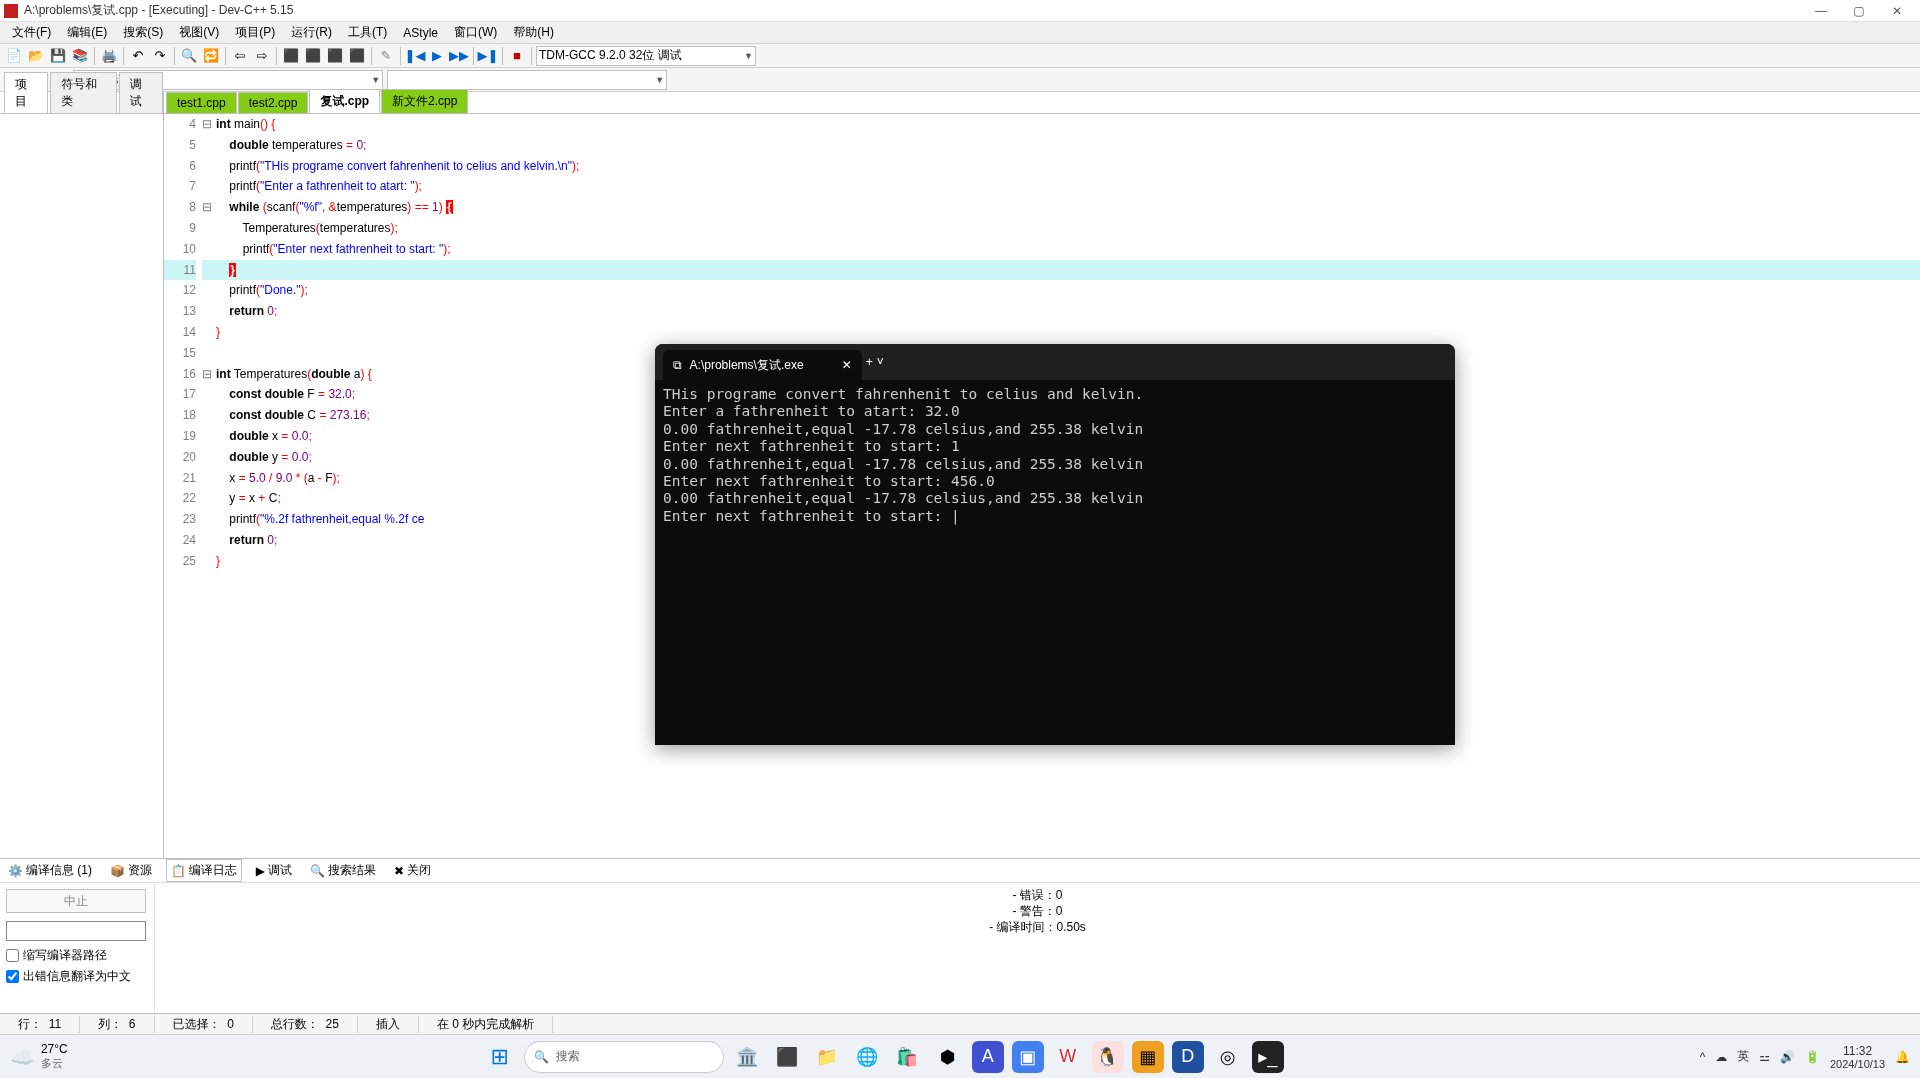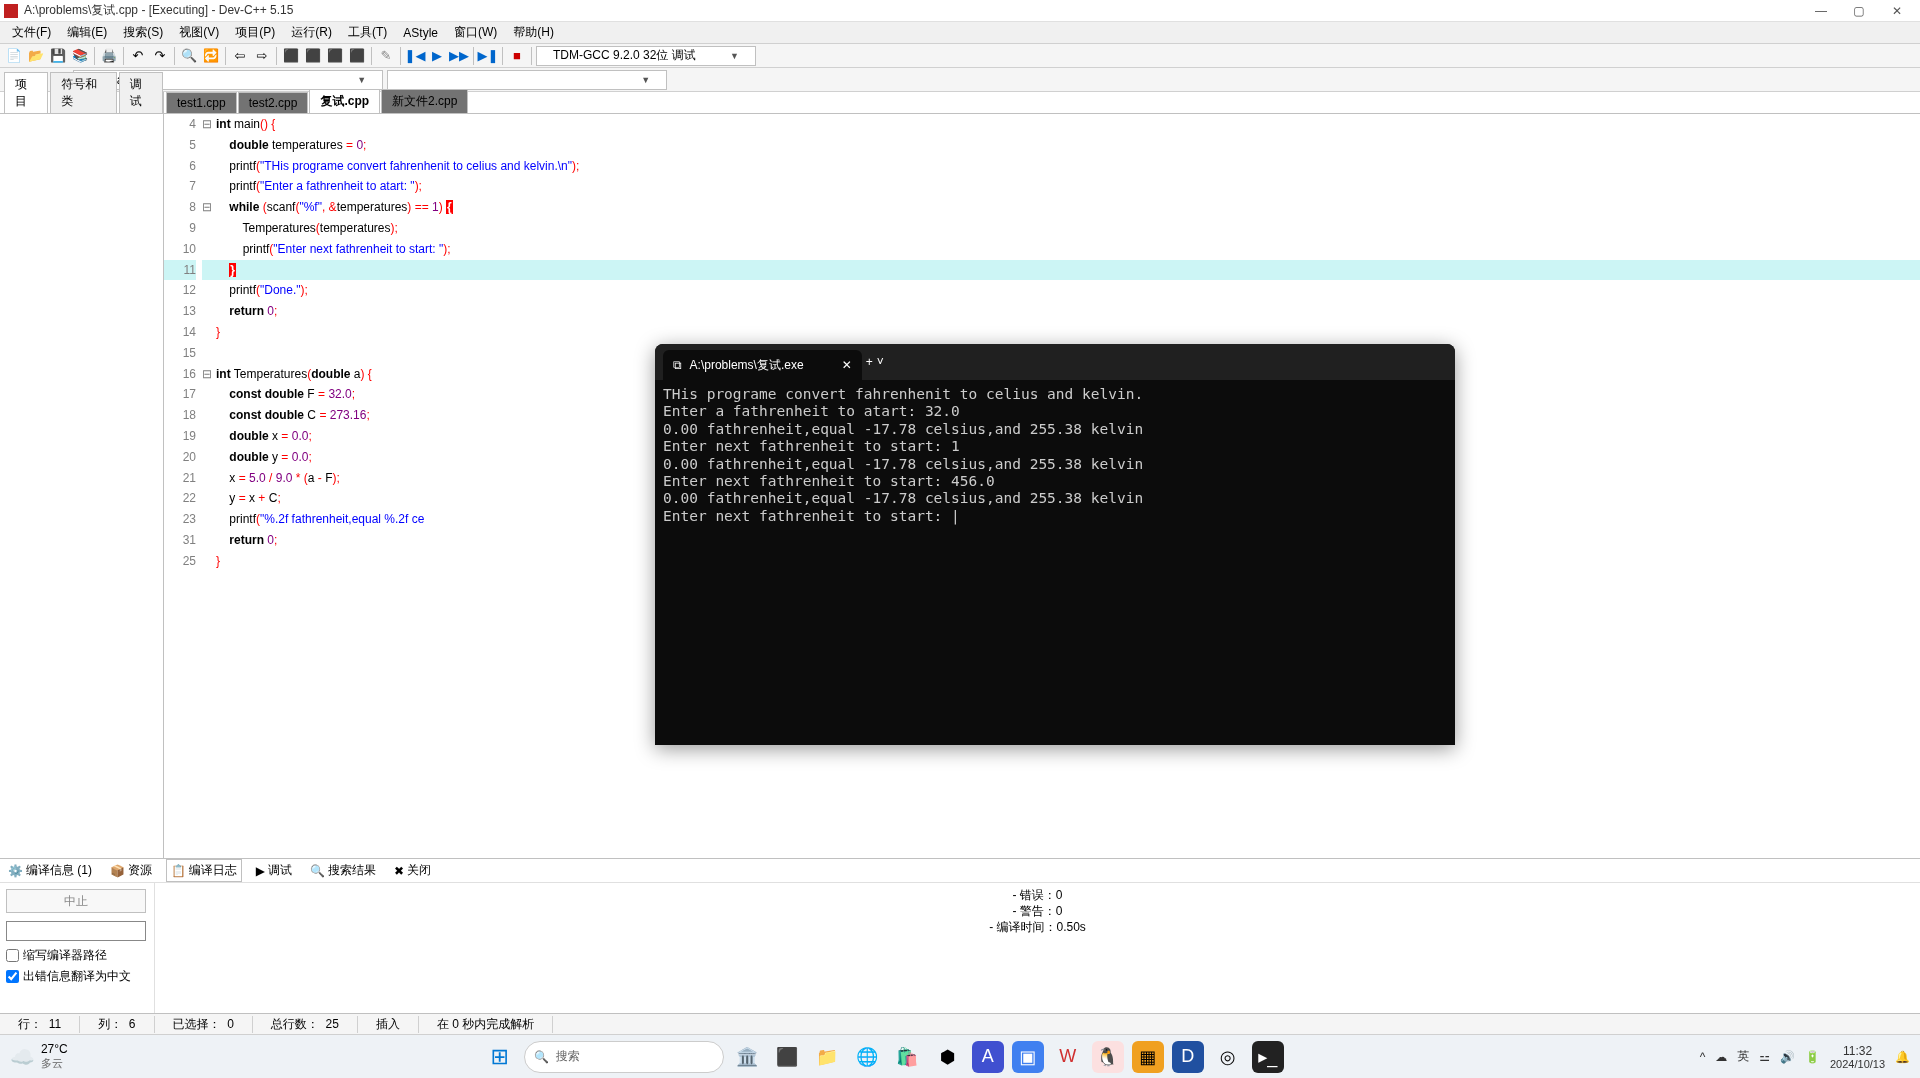--- a/index.html
+++ b/index.html
@@ -7,29 +7,29 @@
 .titlebar { height: 22px; background: #fff; display: flex; align-items: center; padding: 0 4px; border-bottom: 1px solid #e0e0e0; }
 .titlebar .app-icon { width: 14px; height: 14px; background: #c02020; margin-right: 6px; }
 .titlebar .title { flex: 1; color: #333; }
 .titlebar .win-btn { width: 38px; height: 20px; text-align: center; line-height: 20px; color: #555; cursor: pointer; font-size: 12px; }
 .menubar { height: 22px; display: flex; align-items: center; padding: 0 4px; background: #f0f0f0; border-bottom: 1px solid #d0d0d0; }
 .menubar .item { padding: 16px 8px; cursor: pointer; }
 .toolbar { height: 24px; display: flex; align-items: center; padding: 2px 4px; background: #f5f5f5; border-bottom: 1px solid #d0d0d0; gap: 2px; }
 .toolbar .btn { width: 20px; height: 20px; display: inline-flex; align-items: center; justify-content: center; cursor: pointer; font-size: 13px; }
 .toolbar .sep { width: 1px; height: 18px; background: #c0c0c0; margin: 0 2px; }
 .toolbar2 { height: 24px; display: flex; align-items: center; padding: 2px 4px; background: #f5f5f5; border-bottom: 1px solid #d0d0d0; gap: 4px; }
-.combo { border: 1px solid #c0c0c0; background: #fff; height: 20px; padding: 0 16px; display: flex; align-items: center; justify-content: space-between; }
+.combo { border: 1px solid #c0c0c0; background: #fff; height: 20px; padding: 0 2px; display: flex; align-items: center; justify-content: space-between; }
 .combo .ar { font-size: 9px; color: #555; margin-left: 4px; }
 .left-tabs { height: 22px; display: flex; align-items: flex-end; border-bottom: 1px solid #c0c0c0; padding-left: 4px; gap: 2px; }
 .left-tabs .tab { padding: 3px 10px; border: 1px solid #c0c0c0; border-bottom: none; background: #f0f0f0; cursor: pointer; }
 .left-tabs .tab.active { background: #fff; font-family: Liberation Serif, serif; }
 .side-panel { width: 164px; border-right: 1px solid #c0c0c0; background: #fff; }
 .editor-area { flex: 1; display: flex; flex-direction: column; }
 .file-tabs { height: 22px; display: flex; align-items: flex-end; border-bottom: 1px solid #c0c0c0; padding-left: 2px; gap: 1px; }
-.file-tab { padding: 3px 10px; border: 1px solid #c0c0c0; border-bottom: none; background: #737373; cursor: pointer; }
+.file-tab { padding: 3px 10px; border: 1px solid #c0c0c0; border-bottom: none; background: #84cc16; cursor: pointer; }
 .file-tab.active { background: #fff; font-weight: bold; }
 .editor { flex: 1; font-family: Consolas, monospace; font-size: 17px; line-height: 20.8px; display: flex; background: #fff; overflow: hidden; }
 .gutter { width: 38px; text-align: right; padding-right: 6px; color: #808080; }
 .fold-col { width: 14px; color: #808080; }
 .code { flex: 1; white-space: pre; }
 .code .line, .gutter .line, .fold-col .line { height: 20.8px; }
 .hl-line { background: #ccf5f5; }
 .kw { color: #000; font-weight: bold; }
 .str { color: #0000FF; }
 .num { color: #800080; }
@@ -169,21 +169,21 @@
           <div class="line">14</div>
           <div class="line">15</div>
           <div class="line">16</div>
           <div class="line">17</div>
           <div class="line">18</div>
           <div class="line">19</div>
           <div class="line">20</div>
           <div class="line">21</div>
           <div class="line">22</div>
           <div class="line">23</div>
-          <div class="line">31</div>
+          <div class="line">24</div>
           <div class="line">25</div>
         </div>
       <div class="fold-col" id="foldcol">
           <div class="line">⊟</div>
           <div class="line"></div>
           <div class="line"></div>
           <div class="line"></div>
           <div class="line">⊟</div>
           <div class="line"></div>
           <div class="line"></div>

